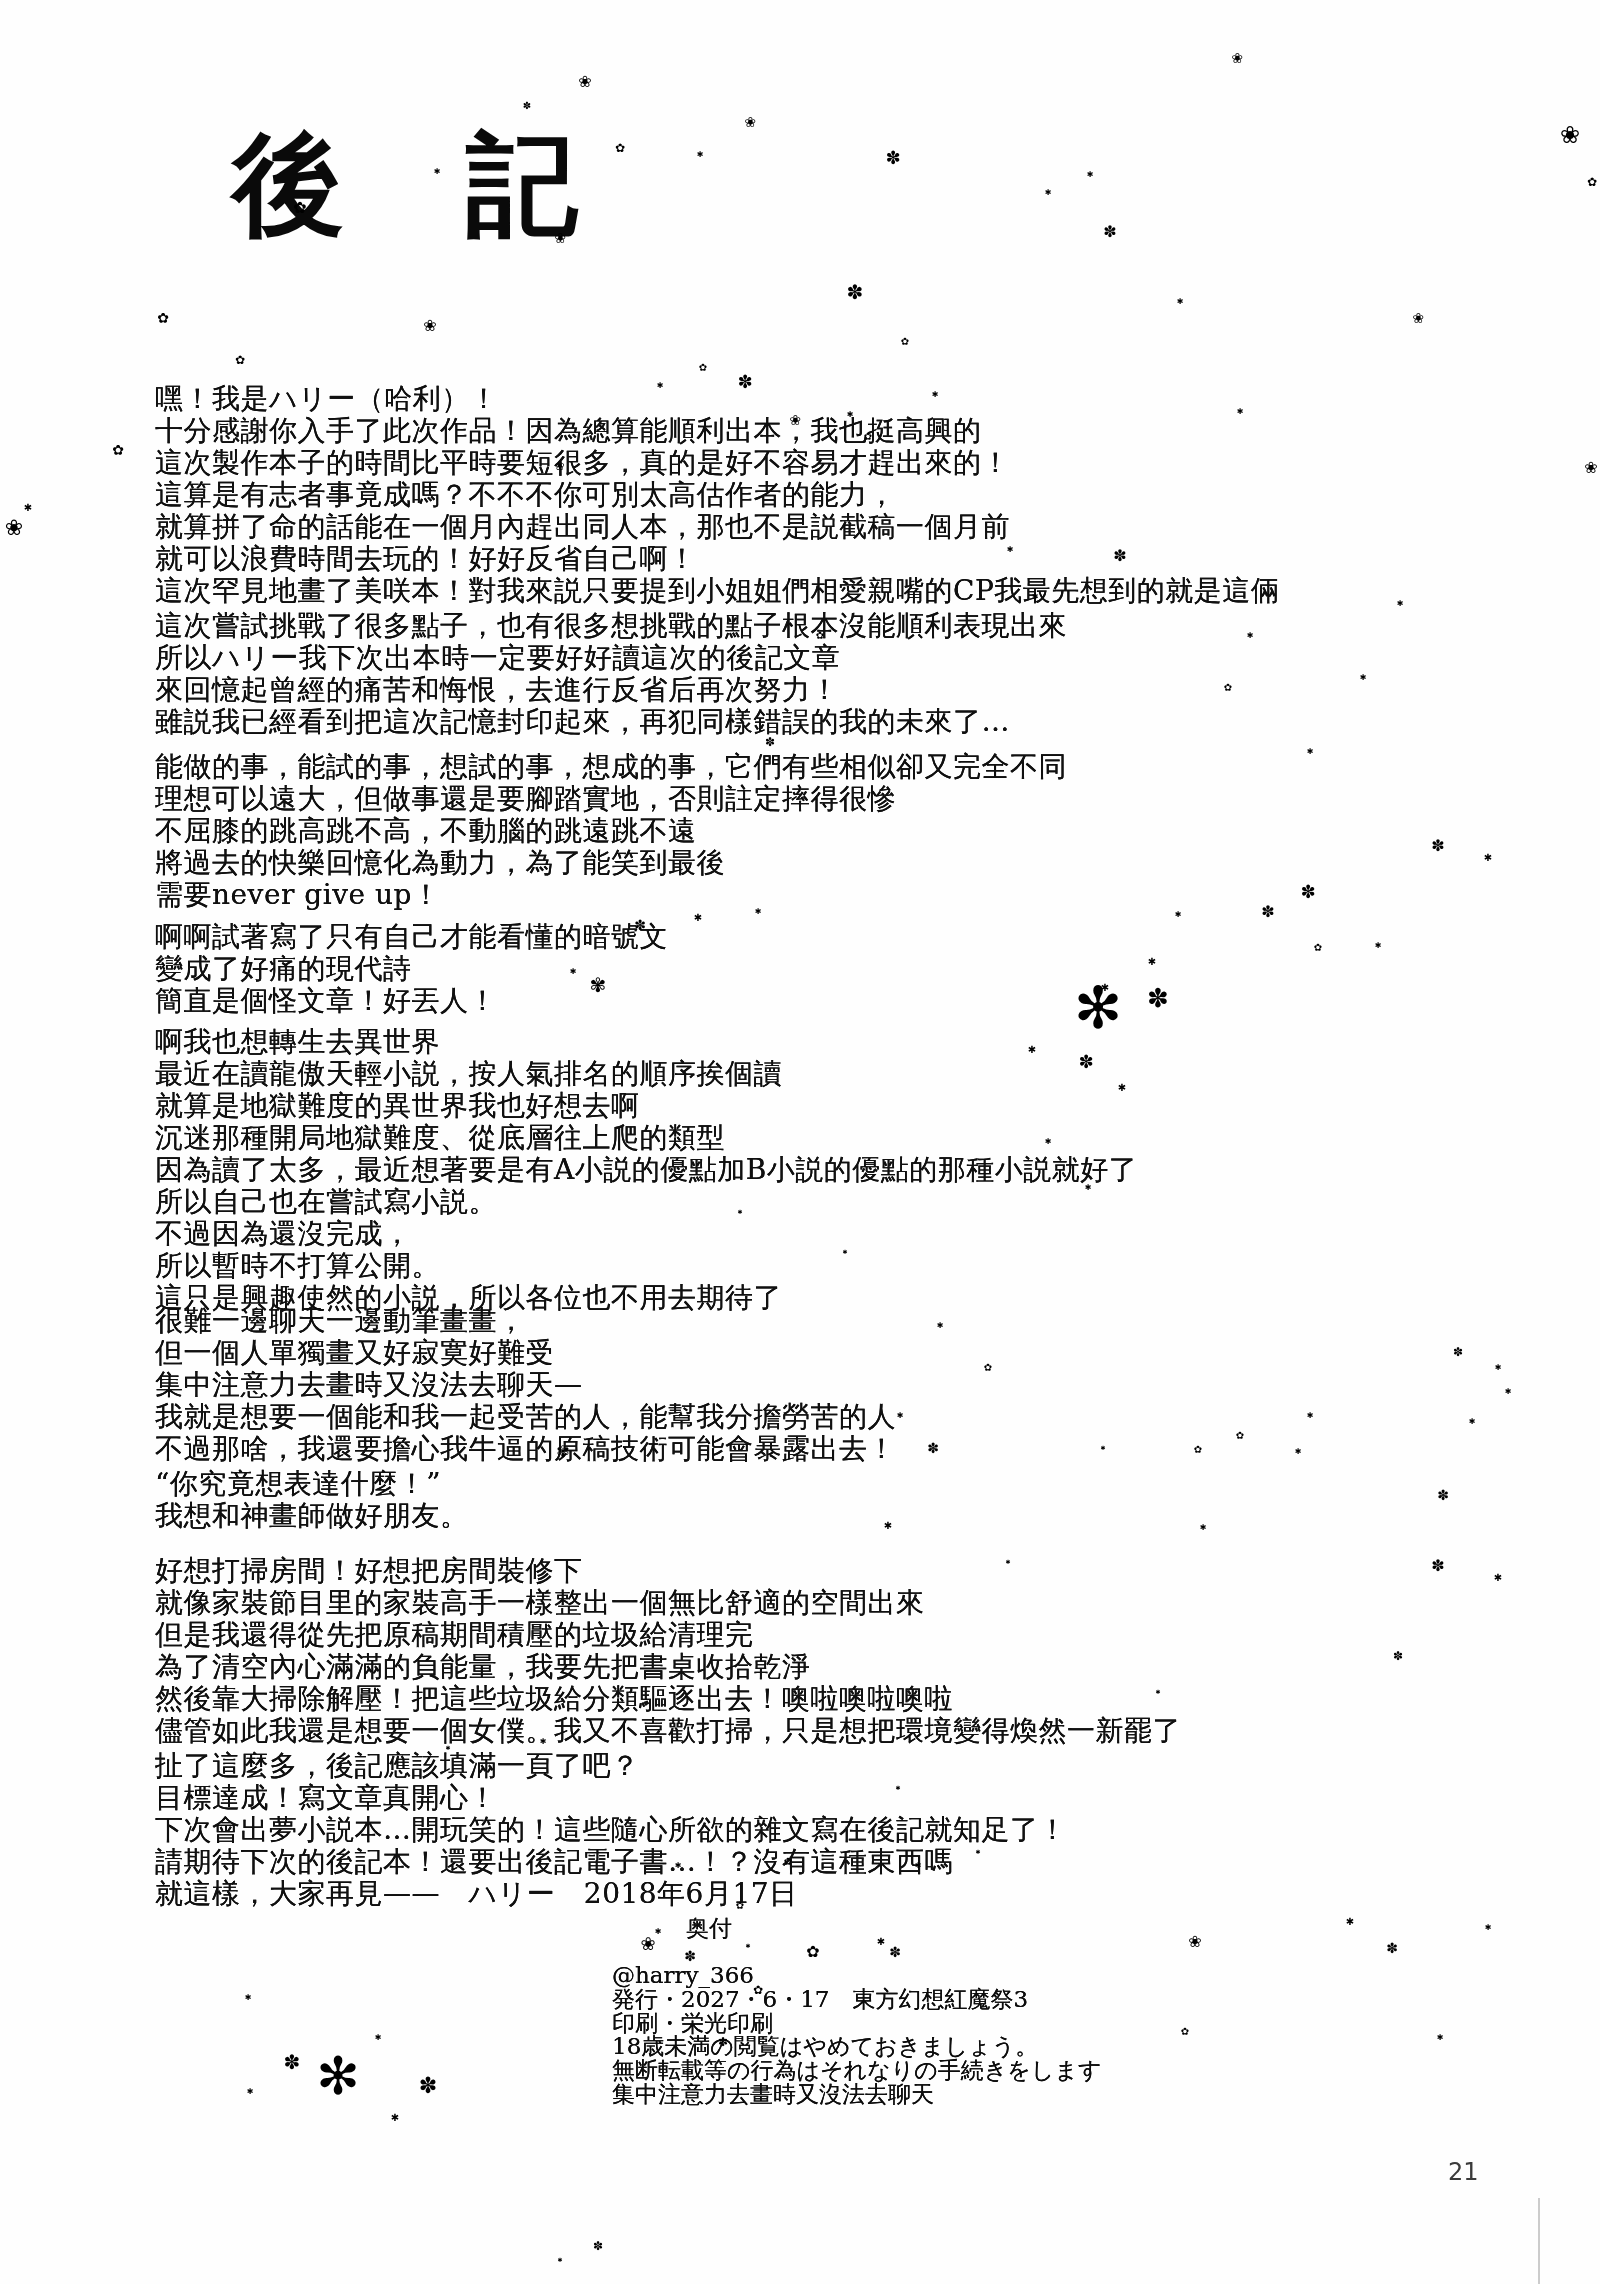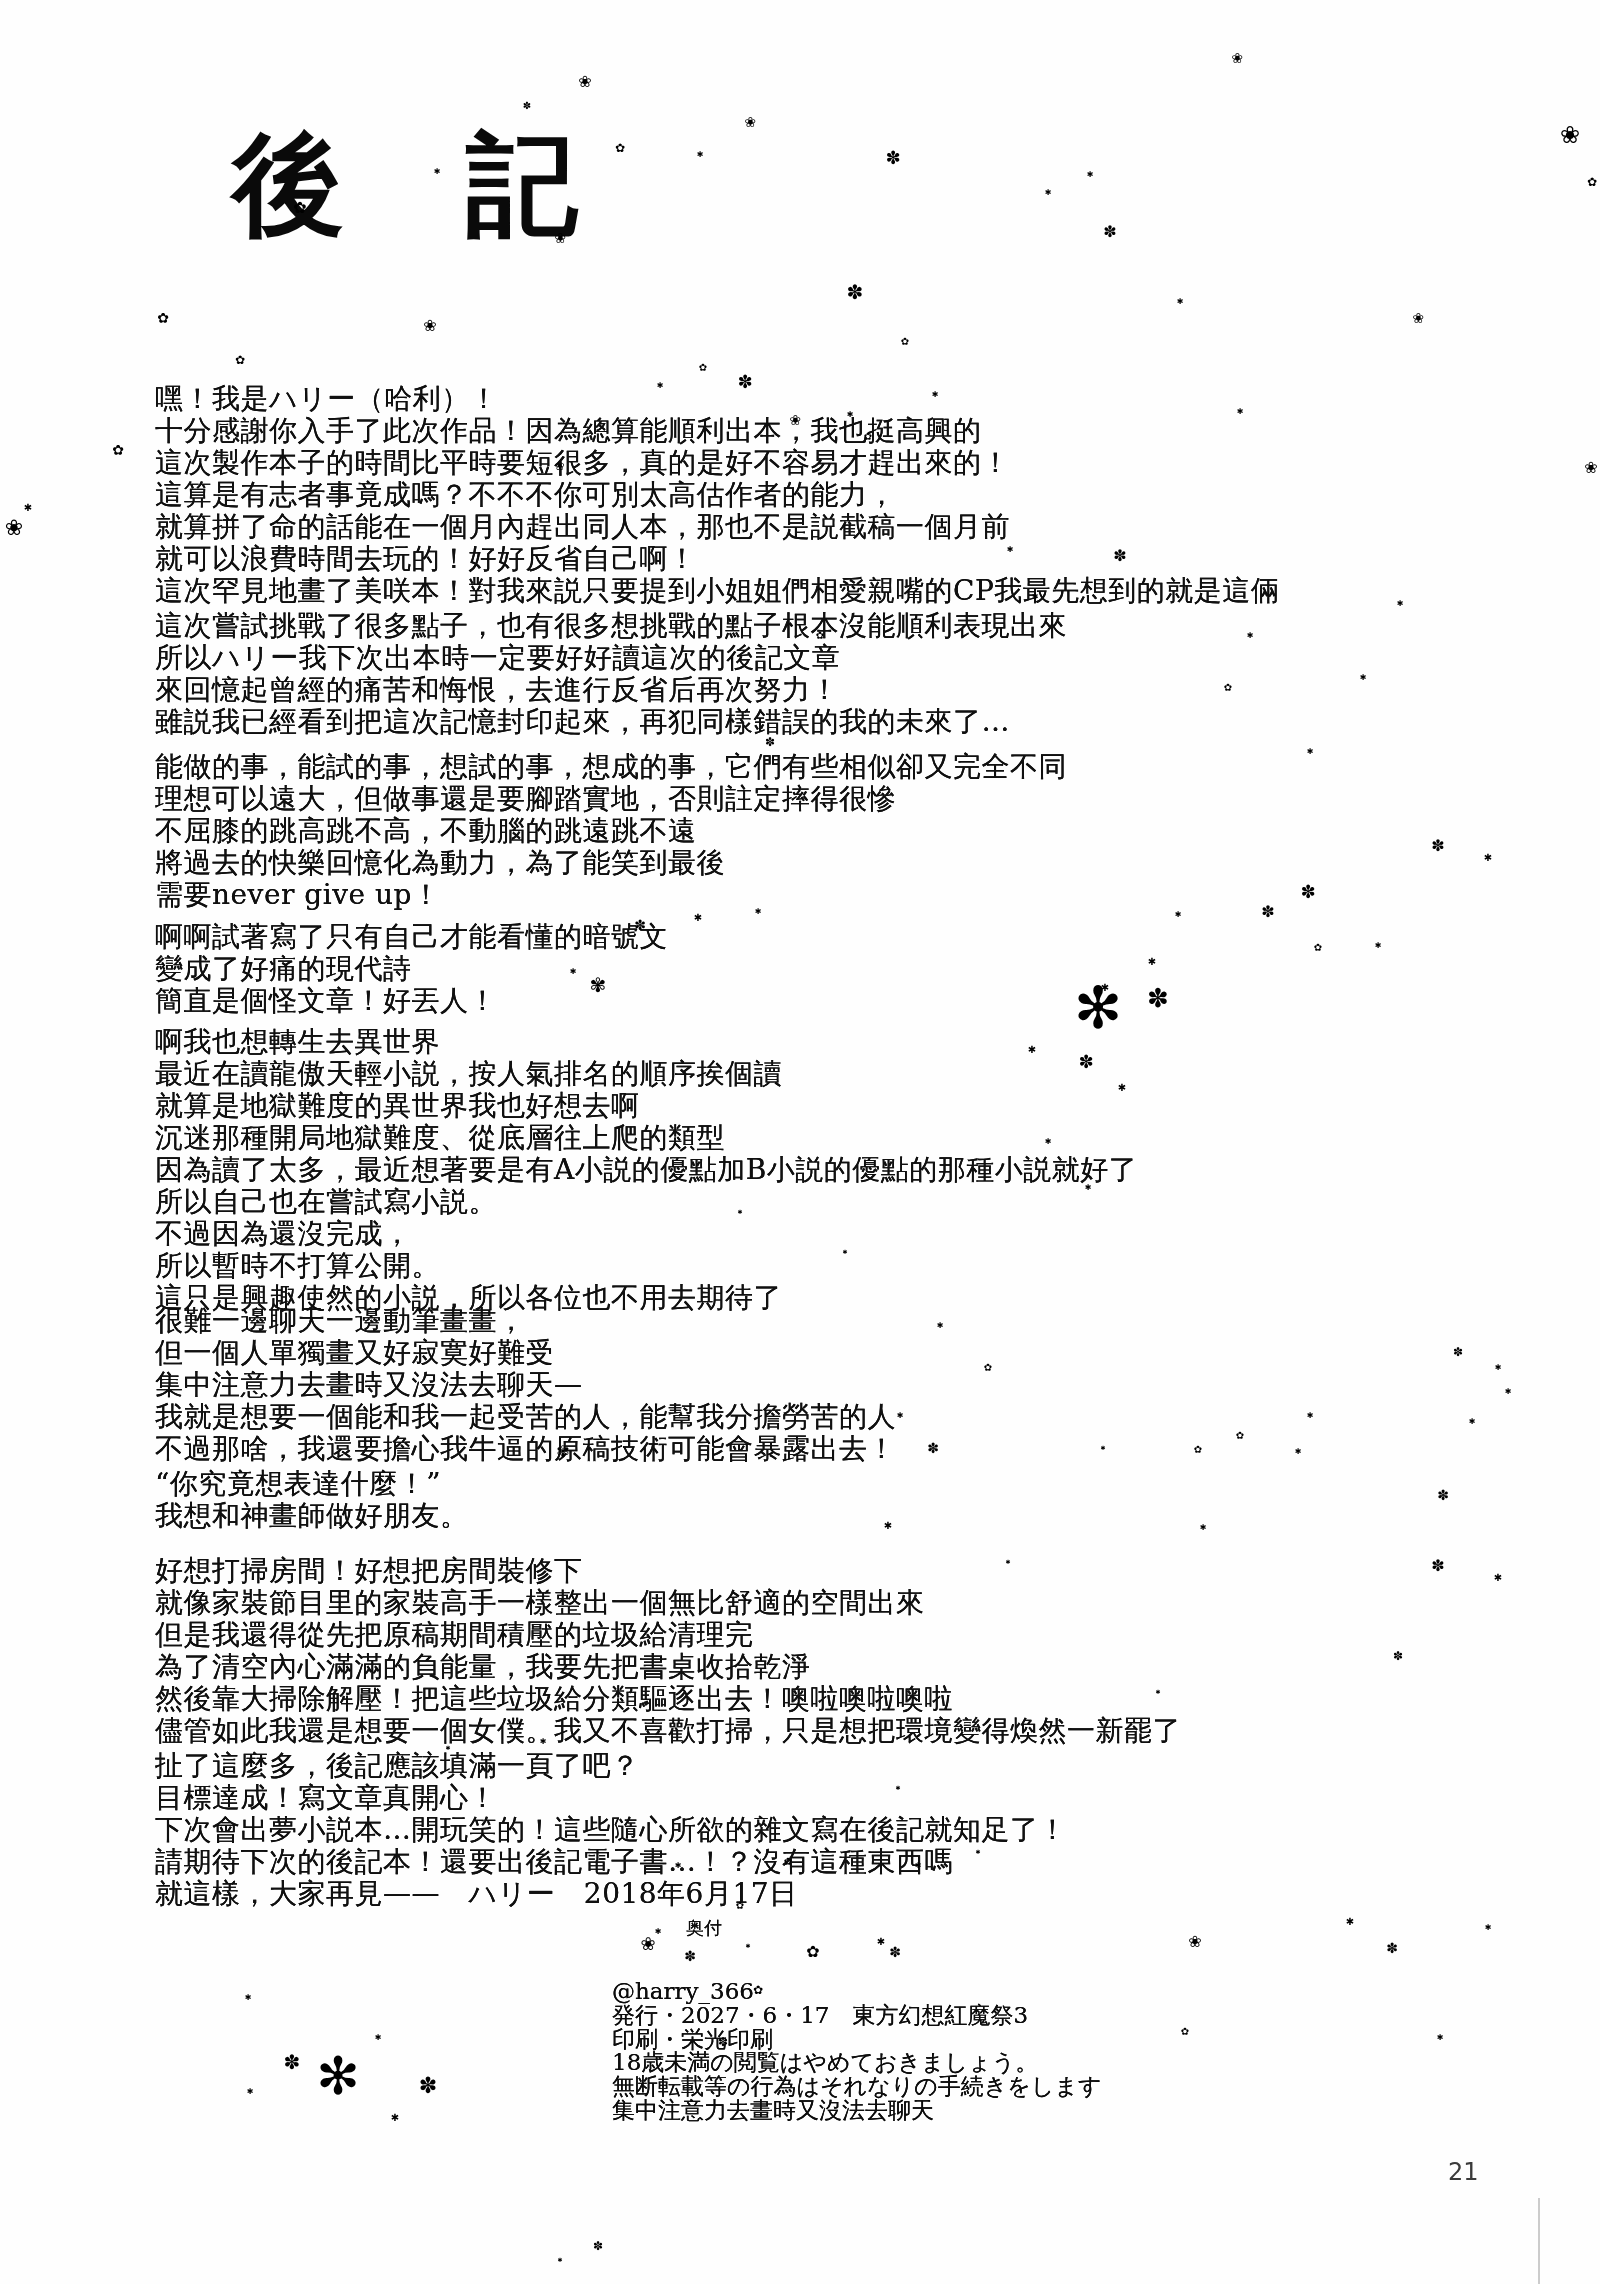--- a/index.html
+++ b/index.html
@@ -17,21 +17,21 @@
   }
   .afterword{position:absolute;left:155px;top:0;width:1450px;}
   .para{position:absolute;left:0;width:1450px;}
   .line{
     font-size:28px;line-height:32px;white-space:nowrap;
     letter-spacing:0.5px;color:#101010;
     text-shadow:0 0 0.4px #000;
   }
   .colophon{position:absolute;left:612px;top:1916px;width:700px;}
   .colophon-heading{
-    font-size:18px;line-height:24px;margin-left:74px;margin-bottom:40px;
+    font-size:23px;line-height:24px;margin-left:74px;margin-bottom:24px;
     color:#0d0d0d;text-shadow:0 0 0.4px #000;
   }
   .colophon .cline{
     font-size:23px;line-height:23.8px;white-space:nowrap;color:#0d0d0d;
     text-shadow:0 0 0.4px #000;
   }
   .page-number{
     position:absolute;left:1448px;top:2158px;
     font-family:"DejaVu Sans","Liberation Sans",sans-serif;
     font-size:24px;color:#3a3a3a;

